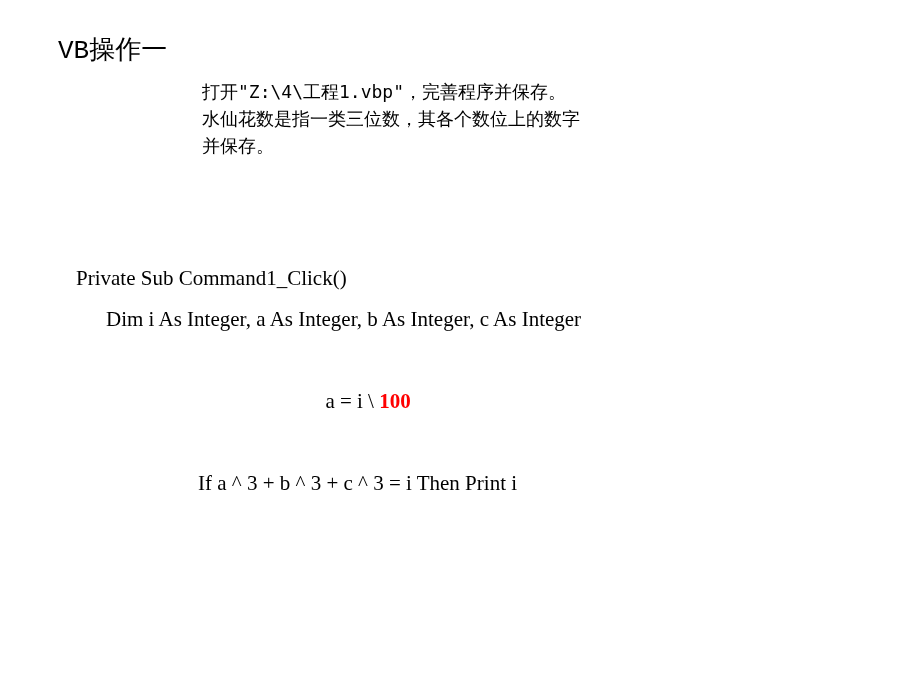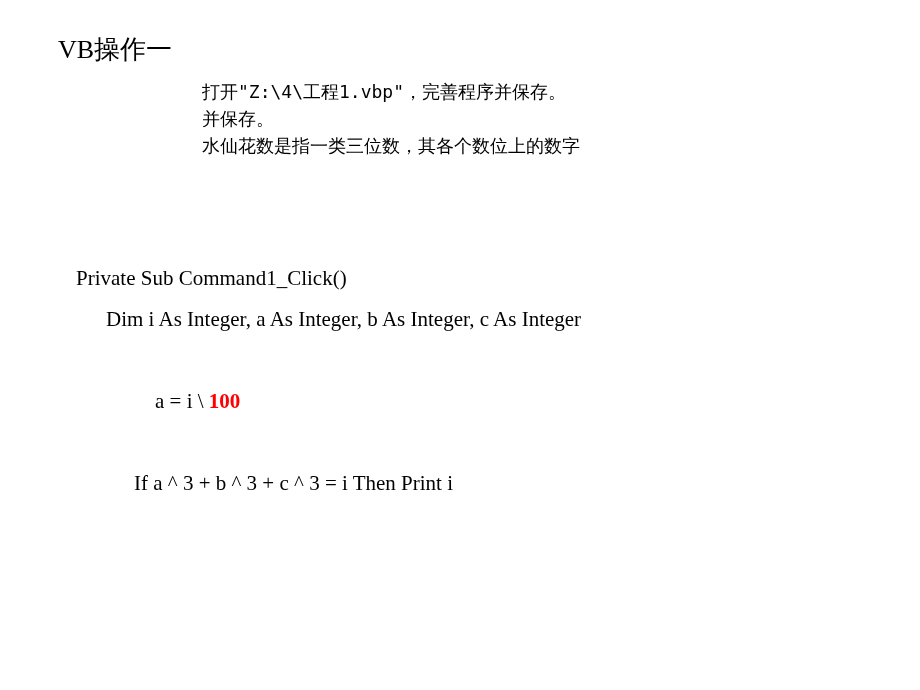--- a/index.html
+++ b/index.html
@@ -15,21 +15,21 @@
       color: #000000;
       position: relative;
       overflow: hidden;
     }
     .title {
       position: absolute;
       top: 32px;
       left: 58px;
       font-size: 26px;
       font-weight: normal;
-      font-family: Liberation Serif, serif;
+      font-family: Liberation Mono, monospace;
     }
     .instruction-box {
       position: absolute;
       top: 78px;
       left: 202px;
       width: 500px;
       font-size: 18px;
       line-height: 1.5;
       font-family: "SimSun", "宋体", monospace;
     }
@@ -41,33 +41,33 @@
       top: 258px;
       left: 76px;
       font-size: 21px;
       font-family: "Times New Roman", serif;
       line-height: 1.95;
     }
     .code-line {
       white-space: pre;
     }
     .indent-1 { padding-left: 30px; font-family: Liberation Serif, serif; }
-    .indent-2 { padding-left: 58px; }
+    .indent-2 { padding-left: 58px; text-align: center; }
     .red { color: #ff0000; font-weight: bold; }
     sup { font-size: 0.7em; vertical-align: super; }
   </style>
 </head>
 <body>
 
 <div class="title">VB操作一</div>
 
 <div class="instruction-box">
   <div class="line">打开"Z:\4\工程1.vbp"，完善程序并保存。</div>
+  <div class="line">水仙花数是指一类三位数，其各个数位上的数字</div>
   <div class="line">并保存。</div>
-  <div class="line">水仙花数是指一类三位数，其各个数位上的数字</div>
 </div>
 
 <div class="code-block">
   <div class="code-line">Private Sub Command1_Click()</div>
   <div class="code-line indent-1">Dim i As Integer, a As Integer, b As Integer, c As Integer</div>
   <div class="code-line indent-2">
     <span>a = i \ </span><span class="red">100</span>
   </div>
   <div class="code-line indent-2">If a ^ 3 + b ^ 3 + c ^ 3 = i Then Print i</div>
 

